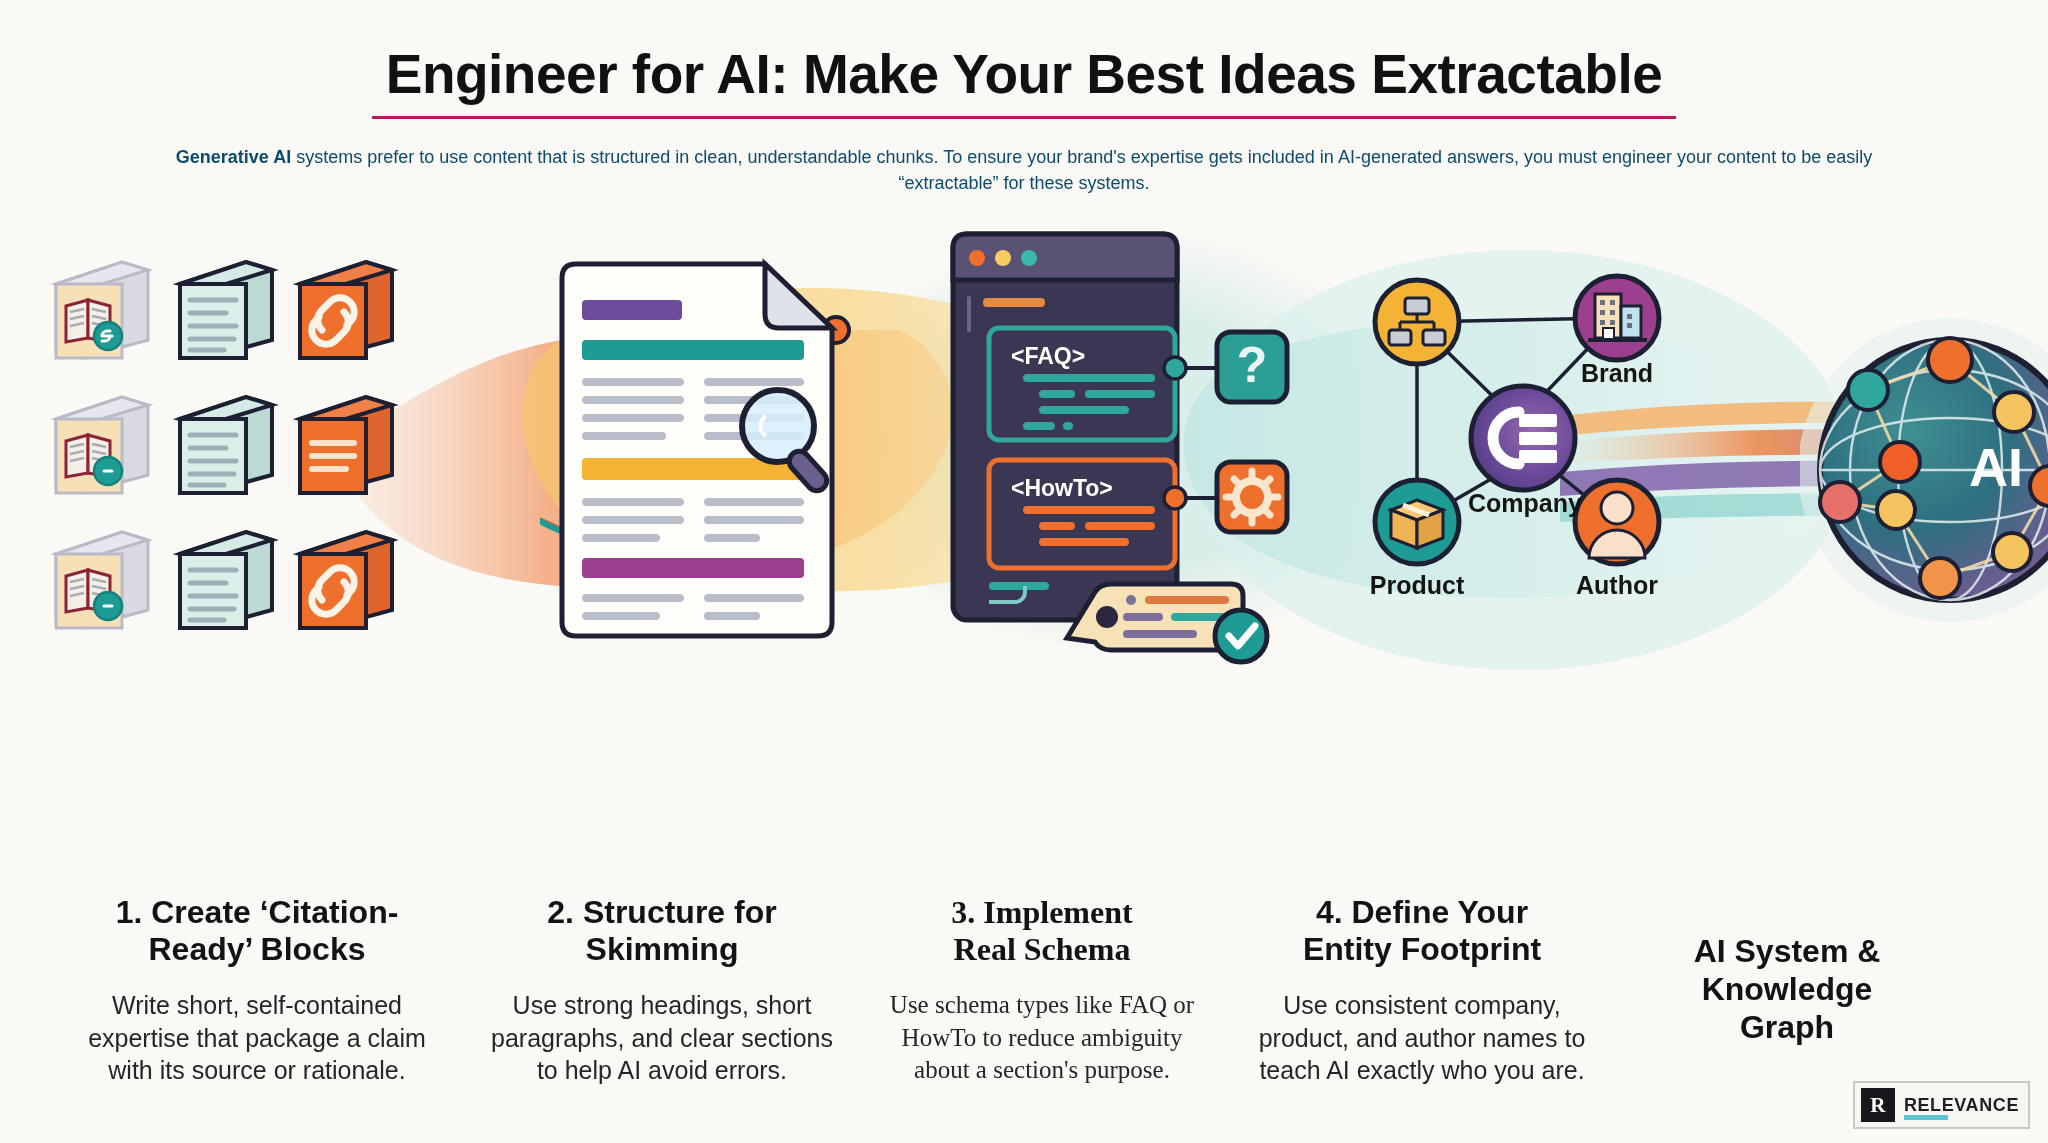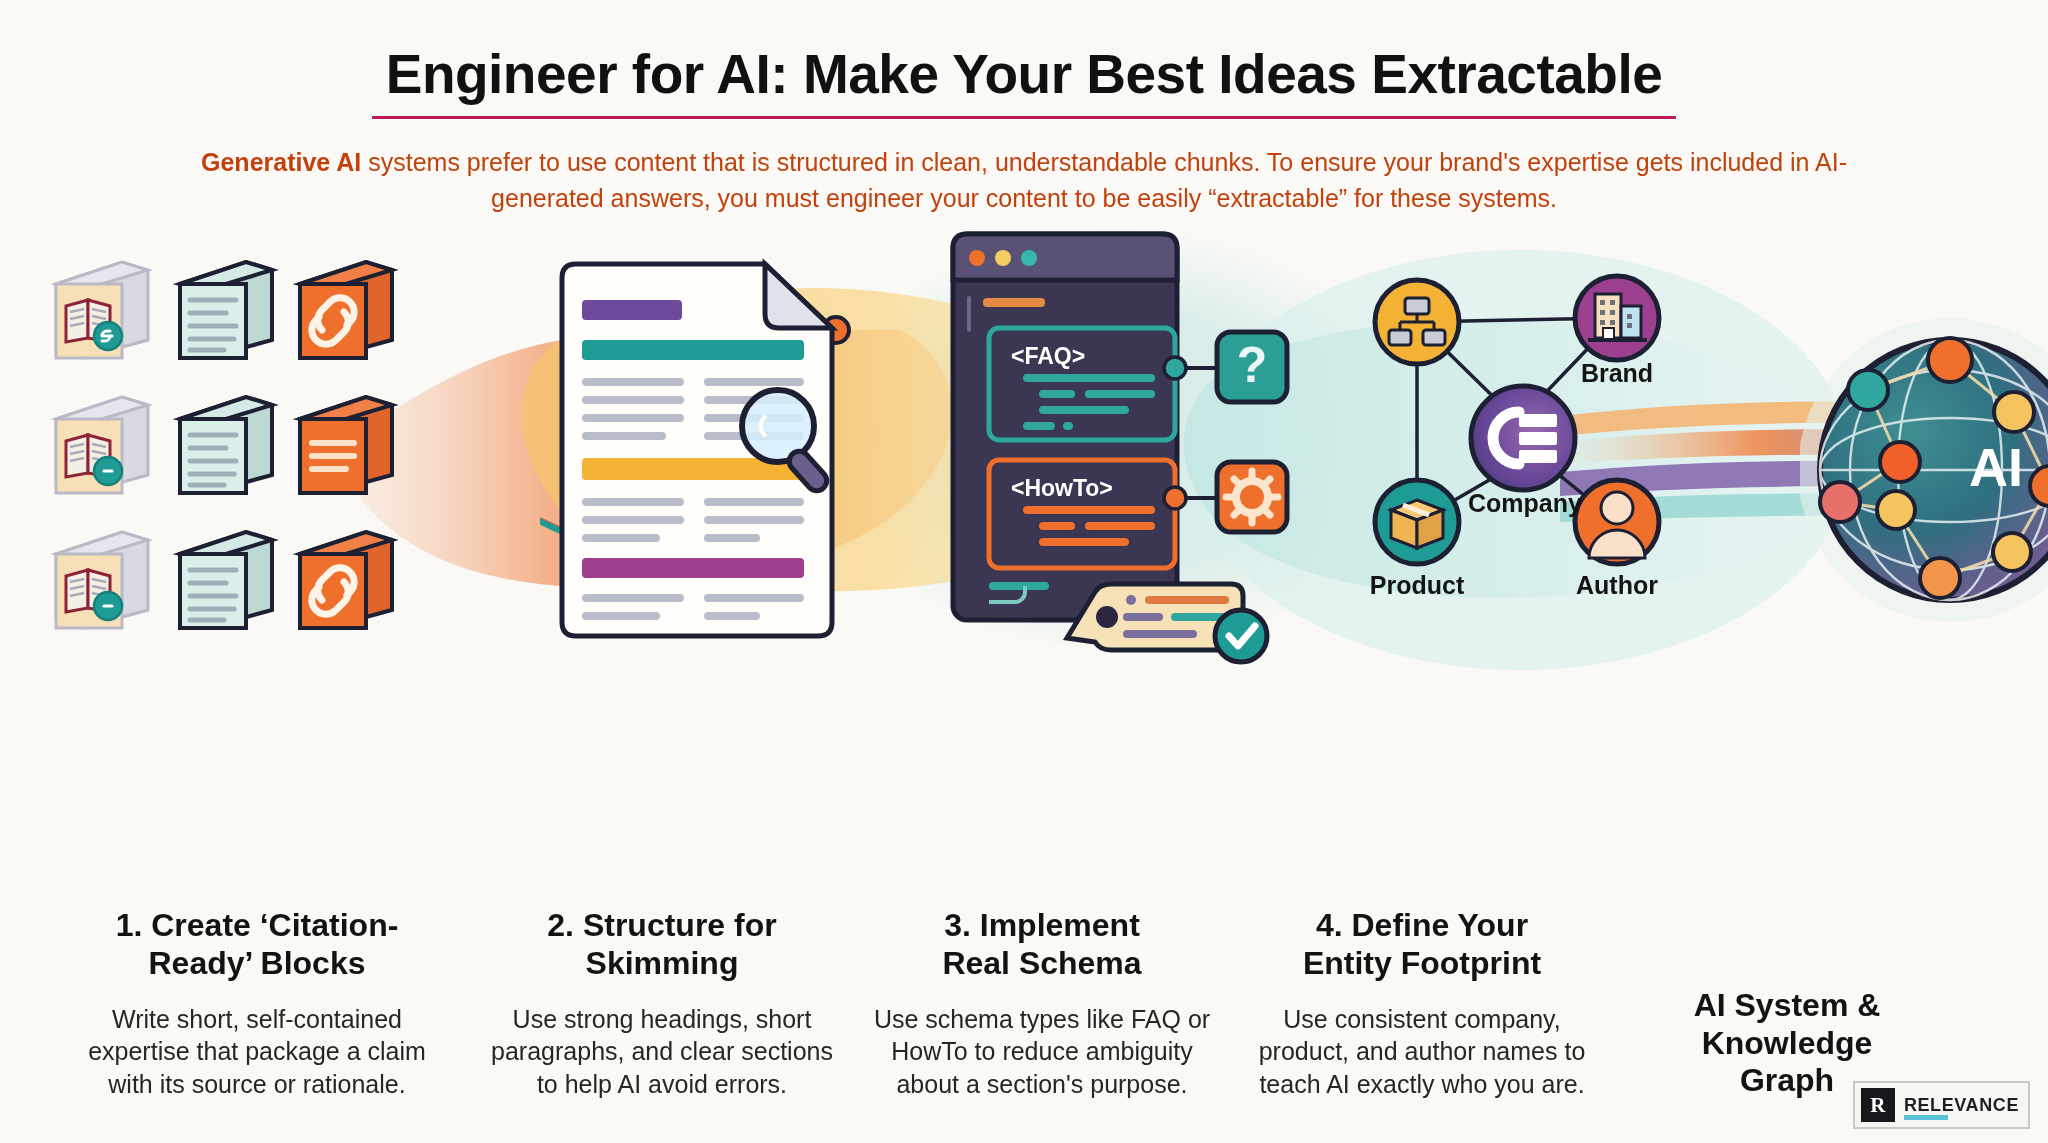--- a/index.html
+++ b/index.html
@@ -30,23 +30,23 @@
     letter-spacing: -0.5px;
     color: #111111;
     margin: 42px 0 0 0;
     display: inline-block;
     padding: 0 14px 10px 14px;
     border-bottom: 3px solid #be185d;
   }
   .subtitle {
     margin: 26px auto 0 auto;
     width: 1740px;
-    font-size: 25px;
+    font-size: 18px;
     line-height: 1.42;
-    color: #c2410c;
+    color: #0c4a6e;
   }
   .subtitle b { font-weight: bold; }
 
   
   .flowbg {
     position: absolute;
     left: 0; top: 210px;
     width: 2048px; height: 470px;
     pointer-events: none;
   }
@@ -69,30 +69,30 @@
   .codewrap { position: absolute; left: 945px; top: -10px; width: 360px; height: 450px; }
   .entitywrap { position: absolute; left: 1355px; top: 30px; width: 360px; height: 400px; }
   .spherewrap { position: absolute; left: 1800px; top: 60px; width: 300px; height: 360px; }
 
   
   .captions {
     position: absolute;
     left: 0; top: 880px;
     width: 2048px; height: 220px;
     display: flex;
-    align-items: flex-end;
+    align-items: center;
   }
   .caption {
     text-align: center;
     padding: 0 10px;
     box-sizing: border-box;
   }
   .cap-w1 { width: 430px; margin-left: 42px; }
   .cap-w2 { width: 380px; }
-  .cap-w3 { width: 380px; }
+  .cap-w3 { width: 380px; font-family: Liberation Serif, serif; }
   .cap-w4 { width: 380px; }
   .cap-w5 { width: 350px; }
   .cap-title {
     font-size: 32px;
     font-weight: bold;
     line-height: 1.18;
     color: #131313;
     margin: 0;
     white-space: pre-line;
   }

